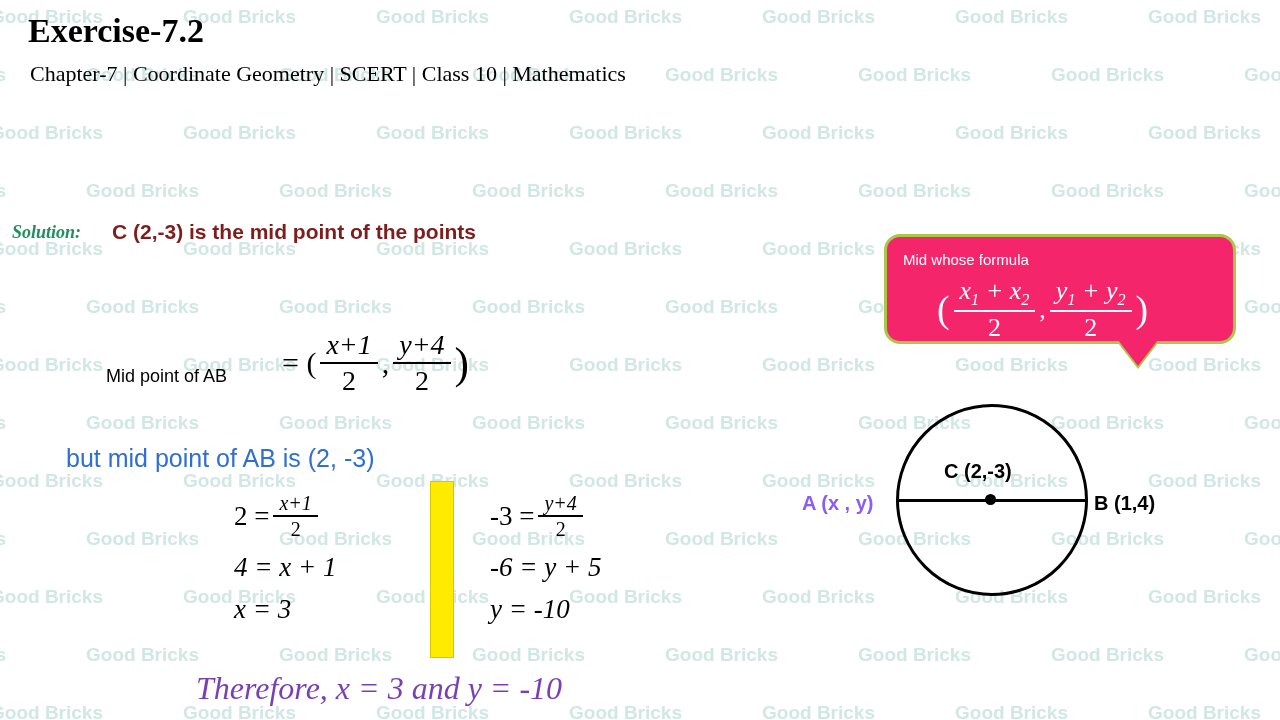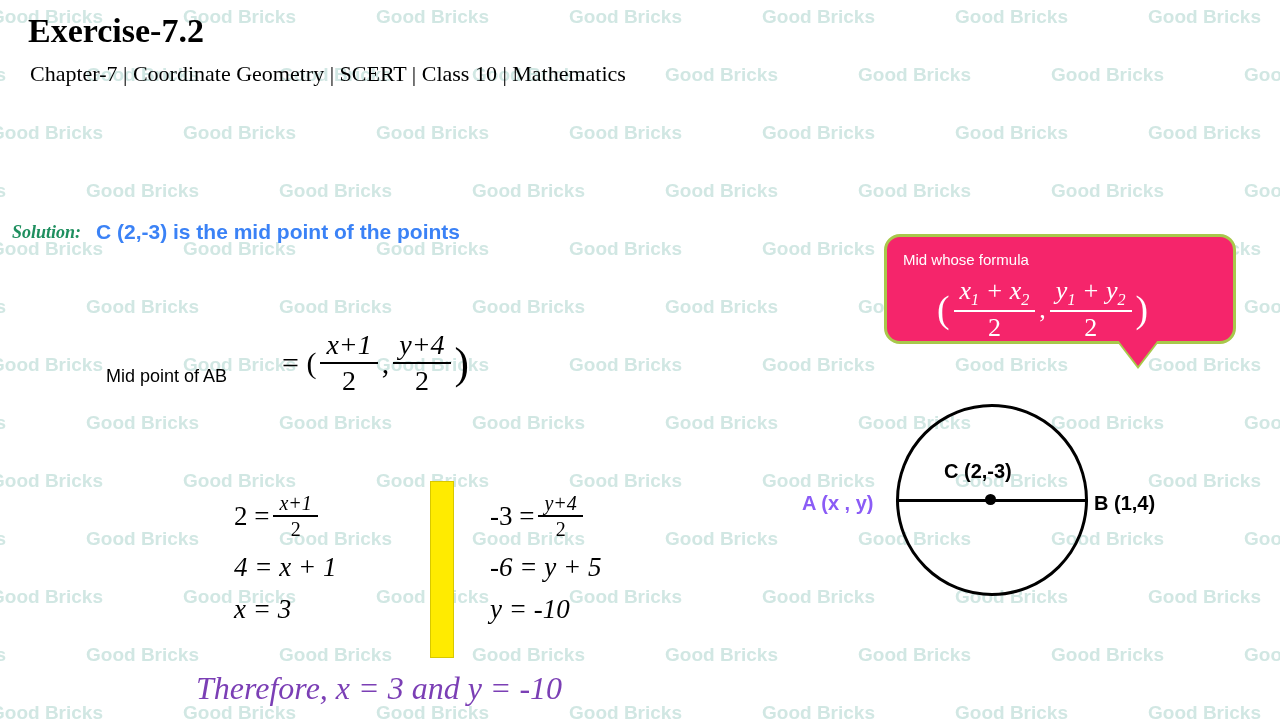--- a/index.html
+++ b/index.html
@@ -72,25 +72,25 @@
   }
   .solution-label {
     left: 12px; top: 222px;
     font-family: "Liberation Serif", serif;
     font-size: 18px;
     font-weight: 700;
     font-style: italic;
     color: #1f8f5f;
   }
   .midpoint-of-points {
-    left: 96px; top: 220px;
+    left: 112px; top: 220px;
     font-family: "Liberation Sans", sans-serif;
     font-size: 21px;
     font-weight: 700;
-    color: #3b82f6;
+    color: #7f1d1d;
   }
   .line-axy {
     left: 100px; top: 283px;
     font-family: "Liberation Sans", sans-serif;
     font-size: 27px;
     color: #000000;
   }
   .mp-label {
     left: 106px; top: 366px;
     font-family: "Liberation Sans", sans-serif;
@@ -371,20 +371,21 @@
         </span>
         <span>,</span>
         <span class="frac">
           <span class="num">y+4</span>
           <span class="den">2</span>
         </span>
         <span class="paren">)</span>
       </span>
     </div>
 
+    <div class="abs but-line">but mid point of AB is (2, -3)</div>
 
     <div class="abs yellow-bar"></div>
 
     <div class="abs eq-left">
       <div class="eq-line">
         <span class="eqrow">
           <span>2 =</span>
           <span class="frac">
             <span class="num">x+1</span>
             <span class="den">2</span>

